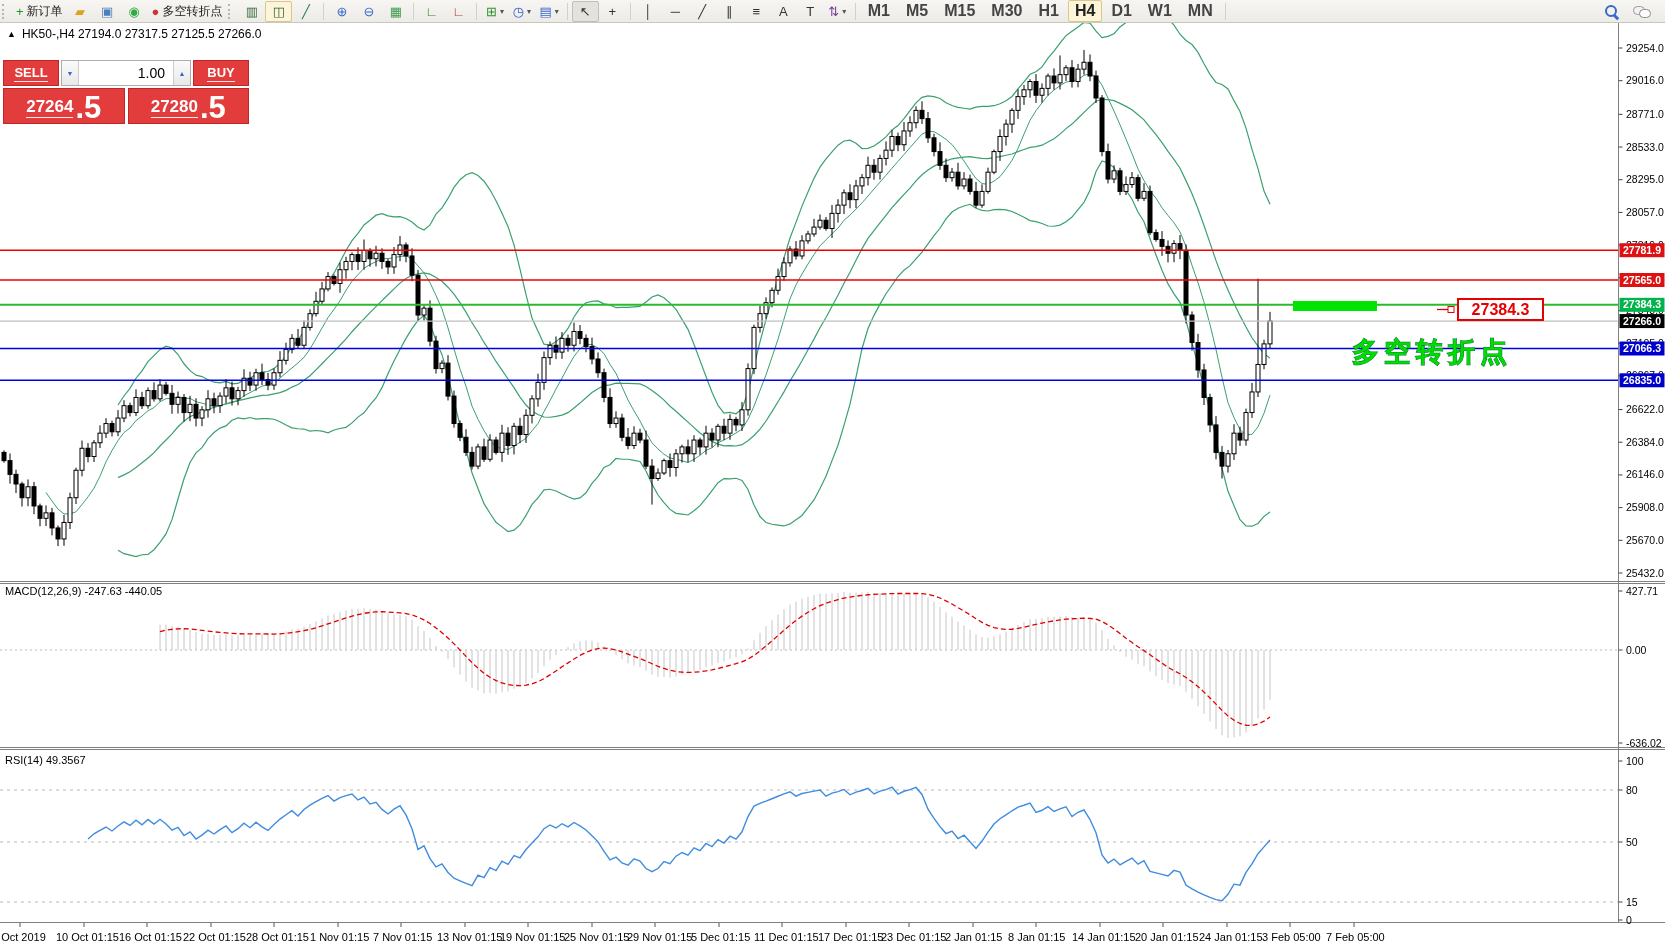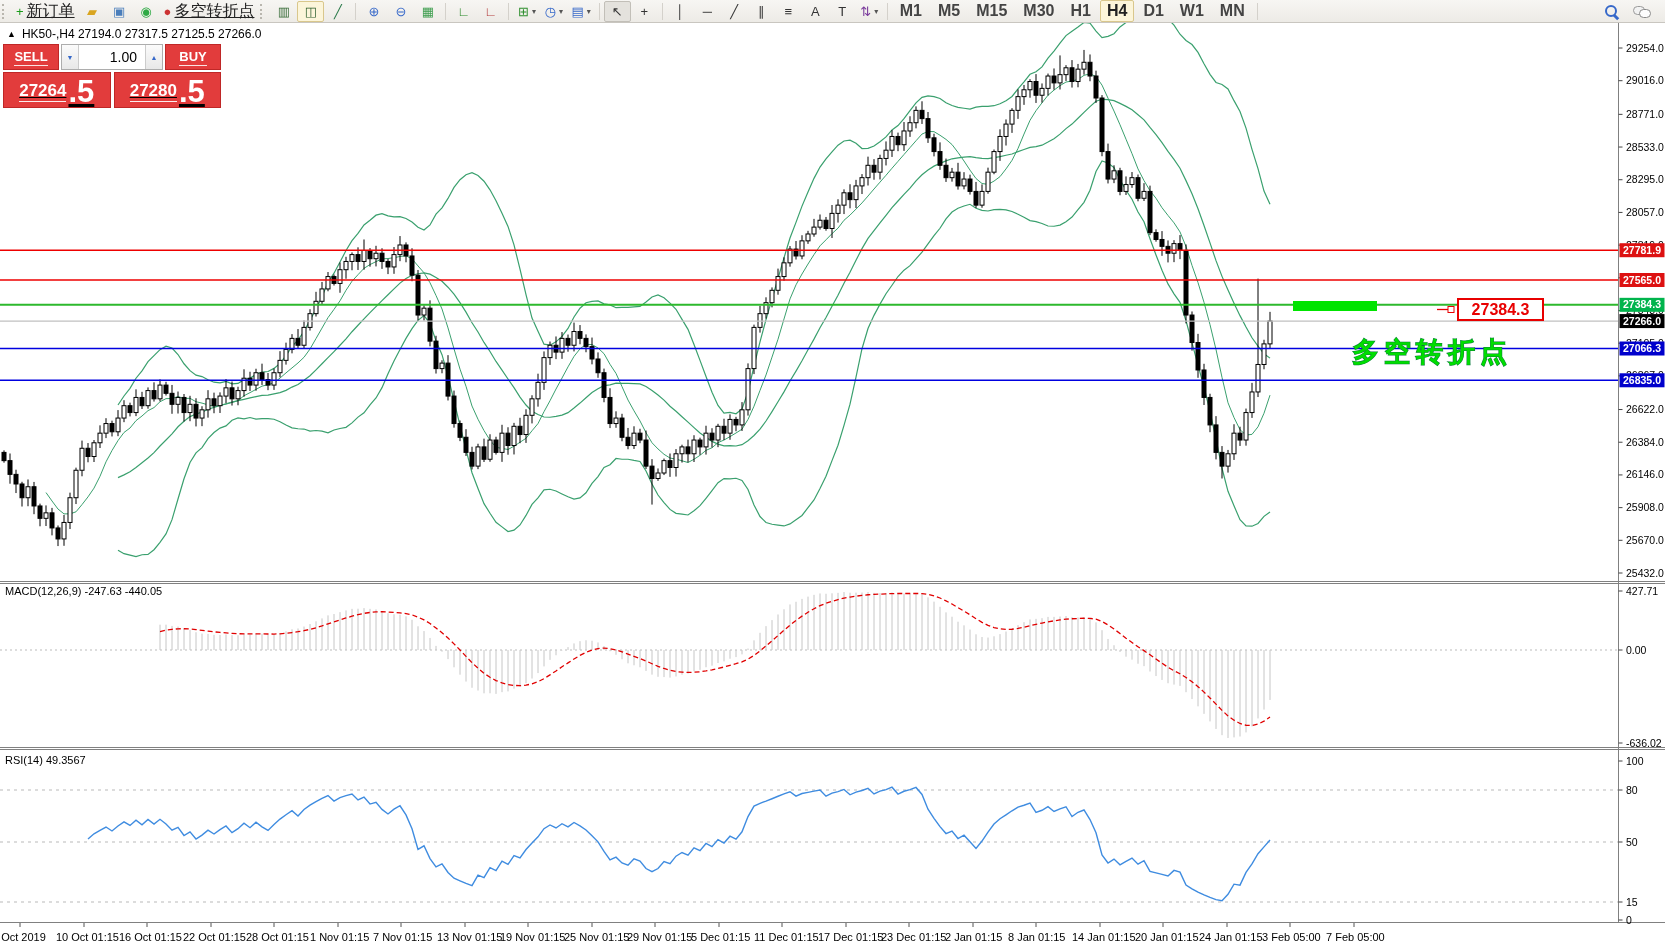--- a/index.html
+++ b/index.html
@@ -12,21 +12,21 @@
       background:linear-gradient(#f7f6f3,#edebe6);border-bottom:1px solid #c9c6c0;
       display:flex;align-items:center;z-index:6;font-size:12px;color:#222;}
   .grip{width:4px;height:15px;margin:0 4px 0 2px;border-left:2px dotted #b9b6ae;}
   .sep{width:1px;height:17px;background:#d4d1cb;margin:0 4px;}
   .tb-btn{height:19px;min-width:19px;display:flex;align-items:center;justify-content:center;
           gap:3px;padding:0 3px;border:1px solid transparent;border-radius:2px;cursor:default;}
   .tb-btn.active{background:#fcf5da;border-color:#d9c78c;}
   .tb-btn.pressed{background:#e4e2dd;border-color:#c2bfb8;}
   .glyph{font-size:13px;line-height:1;}
   .caret{font-size:8px;color:#555;}
-  .tb-label{font-size:16px;white-space:nowrap;text-decoration:underline;}
+  .tb-label{font-size:12px;white-space:nowrap;}
   .tf{padding:1px 6px;margin:0 1px;font-weight:bold;font-size:16px;color:#444;
       border:1px solid transparent;border-radius:2px;}
   .tf.active{background:#fcf5da;border-color:#d9c78c;color:#222;}
   .tb-right{margin-left:auto;display:flex;align-items:center;gap:14px;padding-right:14px;}
   .ic-search{width:15px;height:15px;position:relative;display:inline-block;}
   .ic-search::before{content:"";position:absolute;left:1px;top:1px;width:8px;height:8px;
       border:2px solid #3668c9;border-radius:50%;}
   .ic-search::after{content:"";position:absolute;left:11px;top:10px;width:6px;height:2.5px;
       background:#3668c9;transform:rotate(45deg);transform-origin:0 0;}
   .ic-chat{width:18px;height:15px;position:relative;display:inline-block;}
@@ -34,35 +34,35 @@
       border:1.5px solid #9a9a9a;border-radius:5px;background:#f2f2f2;}
   .ic-chat::after{content:"";position:absolute;left:6px;top:5px;width:10px;height:7px;
       border:1.5px solid #8a8a8a;border-radius:5px;background:#fdfdfd;}
 
   
   .chart-title{position:absolute;left:7px;top:27px;z-index:5;font-size:12px;color:#000;
       display:flex;align-items:center;gap:6px;}
   .collapse{font-size:9px;line-height:1;}
 
   
-  .panel{position:absolute;left:3px;top:44px;width:218px;z-index:5;}
+  .panel{position:absolute;left:3px;top:60px;width:246px;z-index:5;}
   .row1{display:flex;height:26px;gap:2px;}
   .btn-sell,.btn-buy{background:#e23c3c;border:1px solid #bf2727;color:#fff;
       font:bold 13px "Liberation Sans",sans-serif;display:flex;align-items:center;
       justify-content:center;cursor:pointer;}
   .btn-sell{width:56px;}.btn-buy{width:56px;align-items:center;}
   .btn-sell span,.btn-buy span{border-bottom:1px solid rgba(255,255,255,.85);padding-bottom:1px;}
   .spin{flex:1;display:flex;border:1px solid #adadad;background:#fff;box-sizing:border-box;}
   .spin-btn{width:17px;background:linear-gradient(#fbfbfb,#e8e8e8);border:0;display:flex;
       align-items:center;justify-content:center;color:#3668c9;font-size:7px;padding:0;cursor:pointer;}
   .spin-btn.dn{border-right:1px solid #ccc;}
   .spin-btn.up{border-left:1px solid #ccc;}
   .spin-val{flex:1;display:flex;align-items:center;justify-content:flex-end;
       padding-right:8px;font-size:14px;color:#000;}
-  .row2{display:flex;gap:3px;margin-top:2px;height:36px;text-decoration:underline;}
+  .row2{display:flex;gap:3px;margin-top:2px;height:36px;}
   .px{flex:1;background:#e23c3c;border:1px solid #bf2727;color:#fff;display:flex;
       align-items:flex-end;justify-content:center;padding-bottom:3px;cursor:pointer;}
   .px-small{font:bold 17px "Liberation Sans",sans-serif;border-bottom:1px solid rgba(255,255,255,.9);
       margin-bottom:2px;}
   .px-big{font:bold 31px "Liberation Sans",sans-serif;line-height:.78;margin-left:2px;}
 </style>
 </head>
 <body>
 
 <div class="app">

